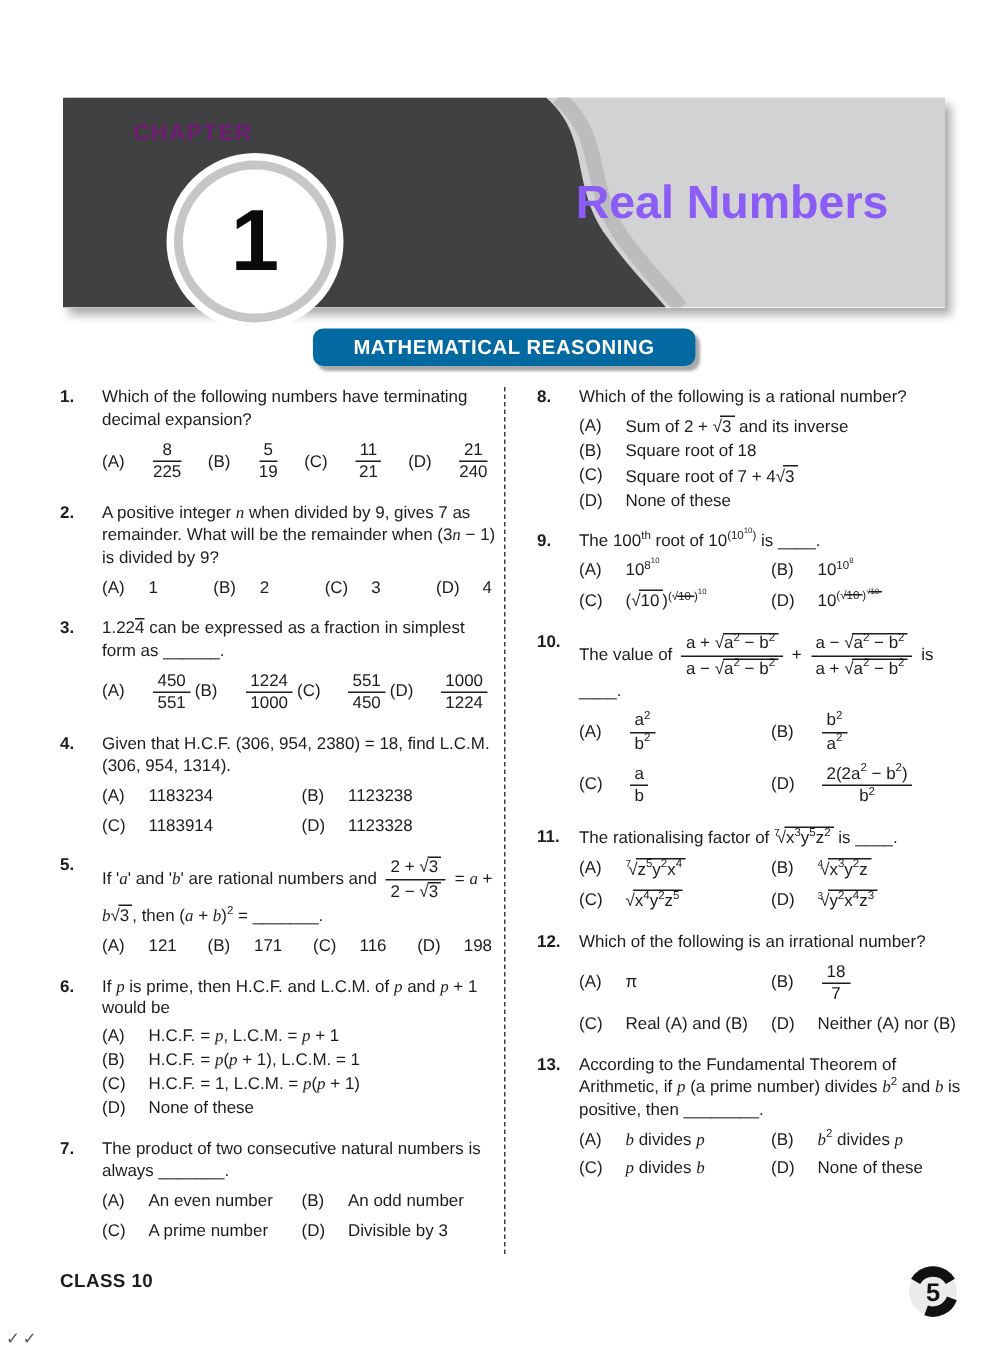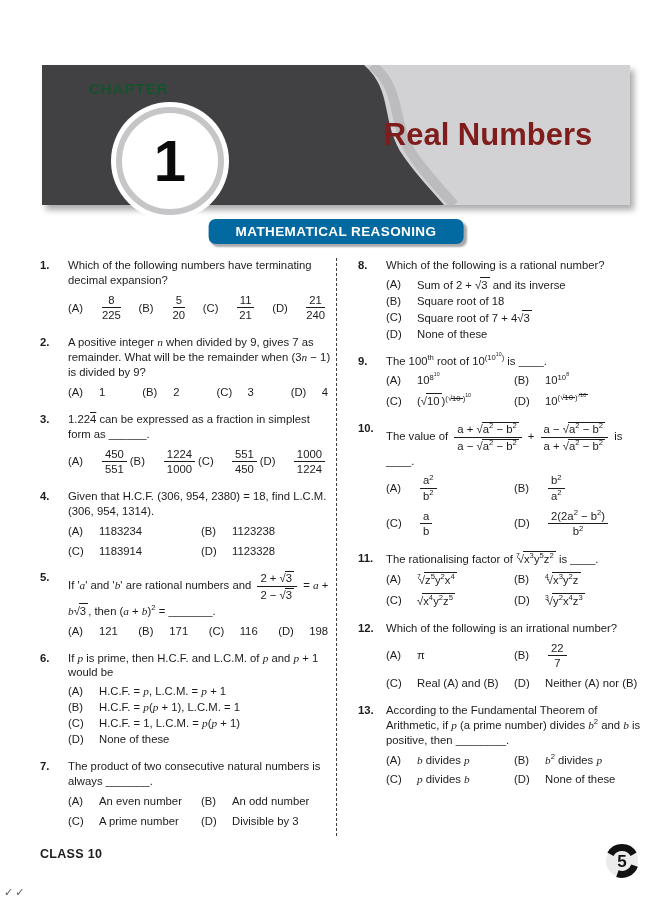--- a/index.html
+++ b/index.html
@@ -3,28 +3,28 @@
 <meta charset="utf-8">
 <style>
   html,body{margin:0;padding:0;background:#fff;}
   .page{width:672px;height:912px;position:relative;background:#ffffff;overflow:hidden;
         font-family:"Liberation Sans",sans-serif;color:#1c1c1c;}
 
   
   .banner{position:absolute;left:42px;top:65px;width:588px;height:140px;
           box-shadow:4px 5px 6px rgba(0,0,0,.33);}
   .banner svg{position:absolute;left:0;top:0;width:100%;height:100%;}
-  .chapter-label{position:absolute;left:47px;top:15px;color:#14532d;font-weight:bold;
+  .chapter-label{position:absolute;left:47px;top:15px;color:#701a75;font-weight:bold;
                  font-size:15px;letter-spacing:1px;}
   .num-circle{position:absolute;left:74px;top:42px;width:96px;height:96px;background:#fff;
               border:6px solid #c6c6c8;border-radius:50%;box-shadow:0 0 0 5px #ffffff;
               display:flex;align-items:center;justify-content:center;z-index:2;}
   .num-circle .num{font-size:58px;font-weight:bold;color:#0a0a0a;line-height:1;}
   .page-title{position:absolute;left:320px;right:16px;top:52px;text-align:center;
-              font-size:31px;font-weight:bold;color:#7f1d1d;}
+              font-size:31px;font-weight:bold;color:#8b5cf6;}
 
   
   .section-banner{position:absolute;top:219px;left:50%;transform:translateX(-50%);
                   background:#0369a1;color:#fff;font-weight:bold;font-size:13.5px;
                   letter-spacing:.4px;padding:5px 27px;border-radius:7px;
                   box-shadow:3px 3px 2px #a9a9a9;white-space:nowrap;}
 
   
   .content{position:absolute;top:258px;left:40px;right:30px;height:580px;
            display:grid;grid-template-columns:1fr 1fr;column-gap:24px;
@@ -96,21 +96,21 @@
                 <span class="opt-label">(A)</span>
                 <span class="opt-val"><span class="mfrac">
                     <span class="mnum">8</span>
                     <span class="mden">225</span>
                   </span></span>
               </div>
               <div class="opt">
                 <span class="opt-label">(B)</span>
                 <span class="opt-val"><span class="mfrac">
                     <span class="mnum">5</span>
-                    <span class="mden">20</span>
+                    <span class="mden">19</span>
                   </span></span>
               </div>
               <div class="opt">
                 <span class="opt-label">(C)</span>
                 <span class="opt-val"><span class="mfrac">
                     <span class="mnum">11</span>
                     <span class="mden">21</span>
                   </span></span>
               </div>
               <div class="opt">
@@ -403,21 +403,21 @@
           <div class="q-main">
             <div class="q-text">Which of the following is an irrational number?</div>
             <div class="opts grid2">
               <div class="opt">
                 <span class="opt-label">(A)</span>
                 <span class="opt-val">π</span>
               </div>
               <div class="opt">
                 <span class="opt-label">(B)</span>
                 <span class="opt-val"><span class="mfrac">
-                    <span class="mnum">22</span>
+                    <span class="mnum">18</span>
                     <span class="mden">7</span>
                   </span></span>
               </div>
               <div class="opt">
                 <span class="opt-label">(C)</span>
                 <span class="opt-val">Real (A) and (B)</span>
               </div>
               <div class="opt">
                 <span class="opt-label">(D)</span>
                 <span class="opt-val">Neither (A) nor (B)</span>

